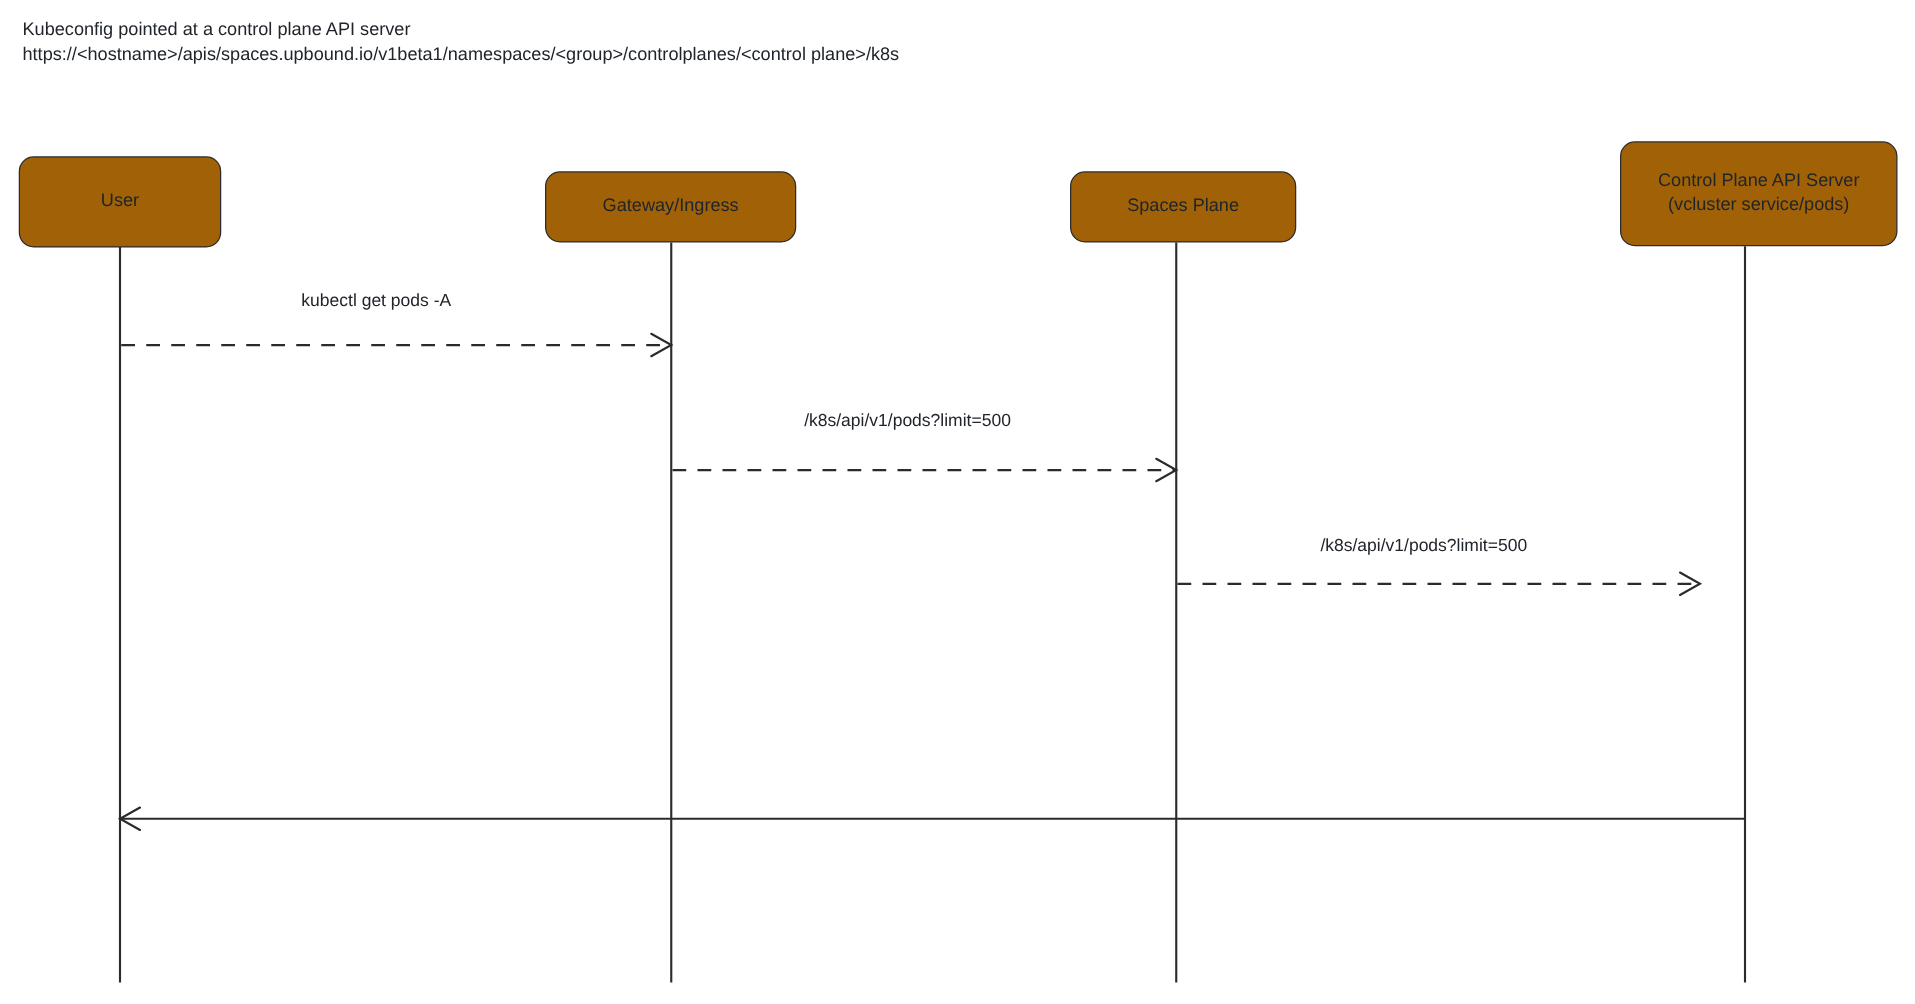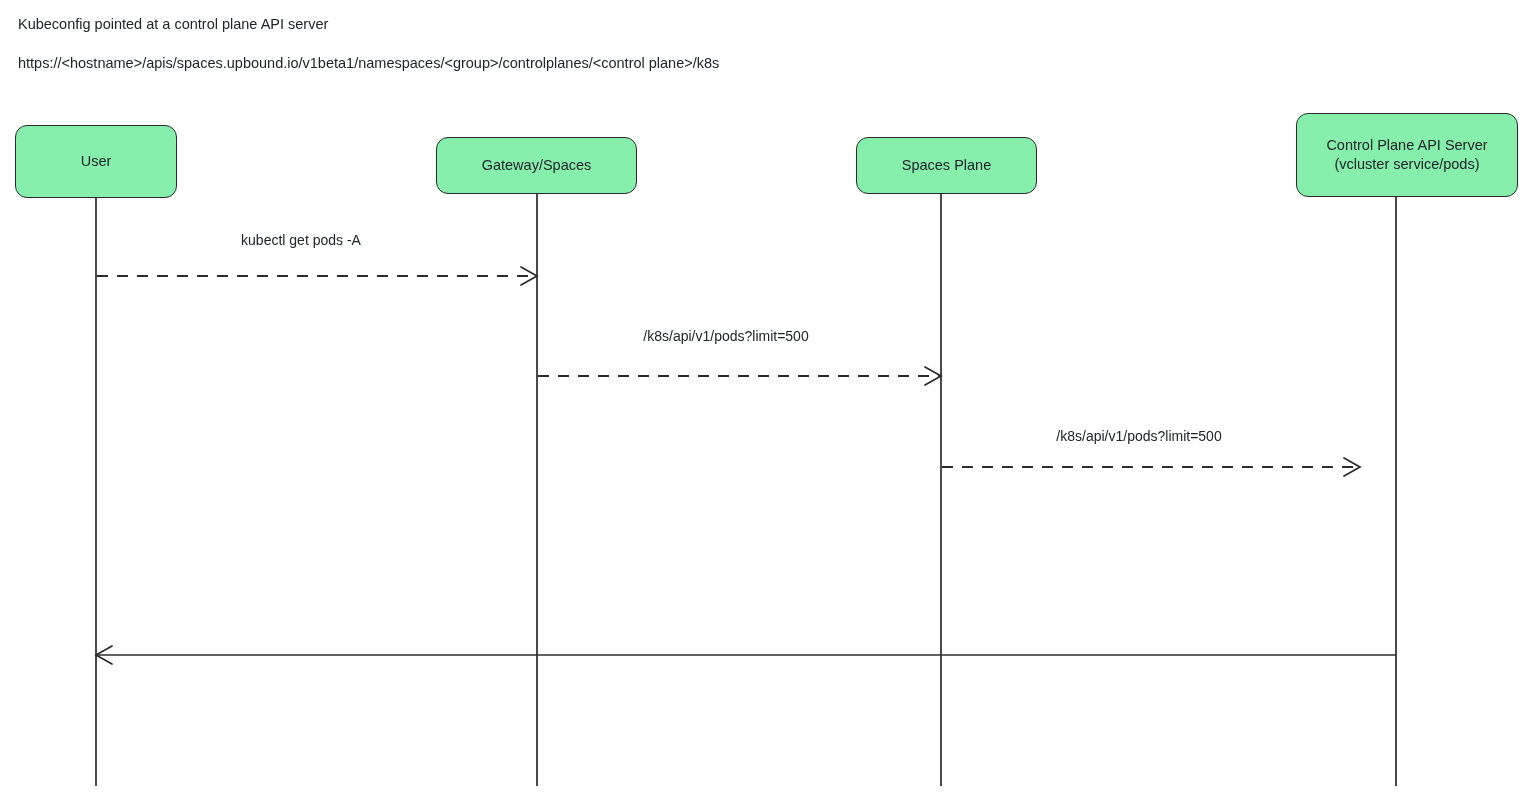--- a/index.html
+++ b/index.html
@@ -27,35 +27,35 @@
     left: 18px;
     top: 14px;
     width: 1400px;
   }
   .header-line {
     font-size: 14.5px;
     line-height: 20px;
     color: #20252b;
     white-space: nowrap;
   }
-  .header-line.first { margin-bottom: 19px; }
+  .header-line.first { }
 
   .diagram-svg {
     position: absolute;
     left: 0;
     top: 0;
     width: 1532px;
     height: 803px;
   }
   .actor-box {
     position: absolute;
     box-sizing: border-box;
     border: 1.6px solid #2b2b2b;
     border-radius: 12px;
-    background: #86efac;
+    background: #a16207;
     display: flex;
     align-items: center;
     justify-content: center;
     text-align: center;
     z-index: 3;
   }
   .actor-label {
     font-size: 14.5px;
     line-height: 19px;
     color: #20252b;
@@ -107,21 +107,21 @@
           <polyline points="112,646 96,655 112,664" fill="none" stroke="#2b2b2b" stroke-width="1.7" stroke-linecap="round" stroke-linejoin="miter"></polyline>
         </g>
       </g>
   </svg>
 
   <div id="actors">
       <div class="actor-box" style="left: 15px; top: 125px; width: 162px; height: 73px; border-color: rgb(43, 43, 43); justify-content: center;">
         <div class="actor-label">User</div>
       </div>
       <div class="actor-box" style="left: 436px; top: 137px; width: 201px; height: 57px; border-color: rgb(43, 43, 43);">
-        <div class="actor-label">Gateway/Spaces</div>
+        <div class="actor-label">Gateway/Ingress</div>
       </div>
       <div class="actor-box" style="left: 856px; top: 137px; width: 181px; height: 57px; border-color: rgb(43, 43, 43);">
         <div class="actor-label">Spaces Plane</div>
       </div>
       <div class="actor-box" style="left: 1296px; top: 113px; width: 222px; height: 84px; border-color: rgb(43, 43, 43);">
         <div class="actor-label">Control Plane API Server
 (vcluster service/pods)</div>
       </div>
     </div>
   <div id="labels">

